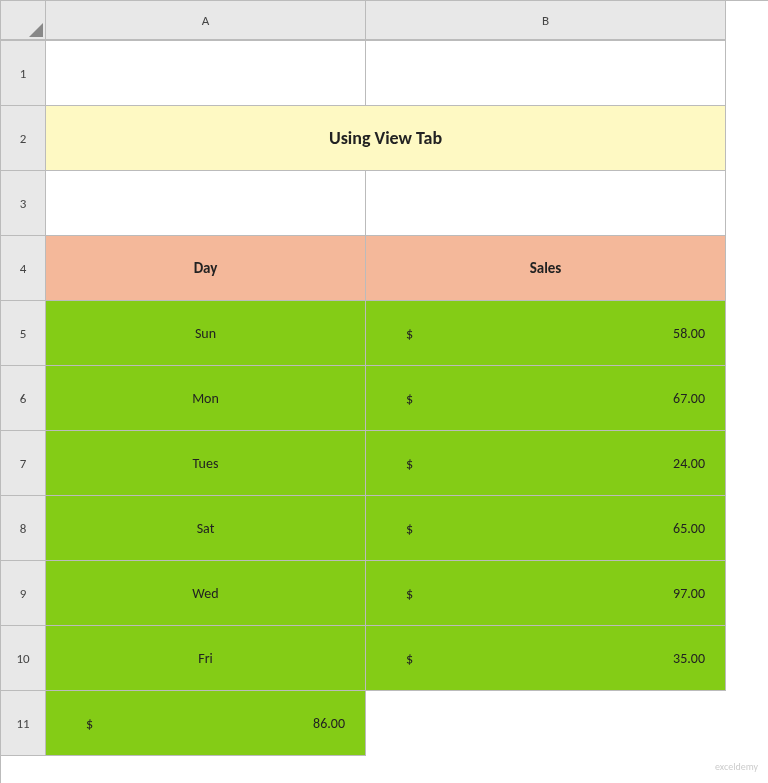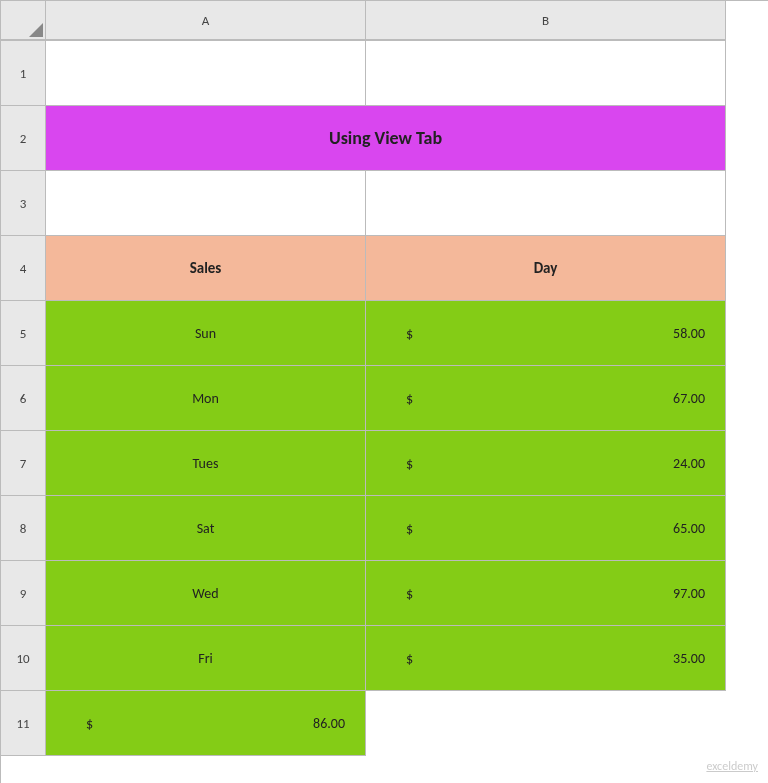--- a/index.html
+++ b/index.html
@@ -81,21 +81,21 @@
       width: 0;
       height: 0;
       border-style: solid;
       border-width: 0 0 14px 14px;
       border-color: transparent transparent #888 transparent;
     }
 
     
     .title-cell {
       grid-column: 2 / 4;
-      background: #d946ef;
+      background: #fef9c3;
       font-weight: bold;
       font-size: 18px;
       color: #222;
       justify-content: center;
       border-right: 1px solid #bbb;
       border-bottom: 1px solid #bbb;
     }
 
     
     .table-header {
@@ -129,24 +129,23 @@
     
     .empty-row {
       background: #fff;
     }
 
     
     .watermark {
       position: absolute;
       bottom: 10px;
       right: 10px;
-      font-size: 12px;
+      font-size: 10px;
       color: #aaa;
       opacity: 0.6;
-      text-decoration: underline;
     }
 
     .spreadsheet-wrapper {
       position: relative;
       width: 768px;
       height: 783px;
       overflow: hidden;
     }
   </style>
 </head>
@@ -182,24 +181,24 @@
       <div class="cell row-header">
           <span>3</span>
         </div>
       <div class="cell empty-row"></div>
       <div class="cell empty-row"></div>
 
       <div class="cell row-header">
           <span>4</span>
         </div>
       <div class="cell table-header">
+        <span>Day</span>
+      </div>
+      <div class="cell table-header">
         <span>Sales</span>
-      </div>
-      <div class="cell table-header">
-        <span>Day</span>
       </div>
 
       <div class="cell row-header">
           <span>5</span>
         </div>
       <div class="cell day-cell">
         <span>Sun</span>
       </div>
       <div class="cell sales-cell">
         <span class="sales-dollar">$</span>

